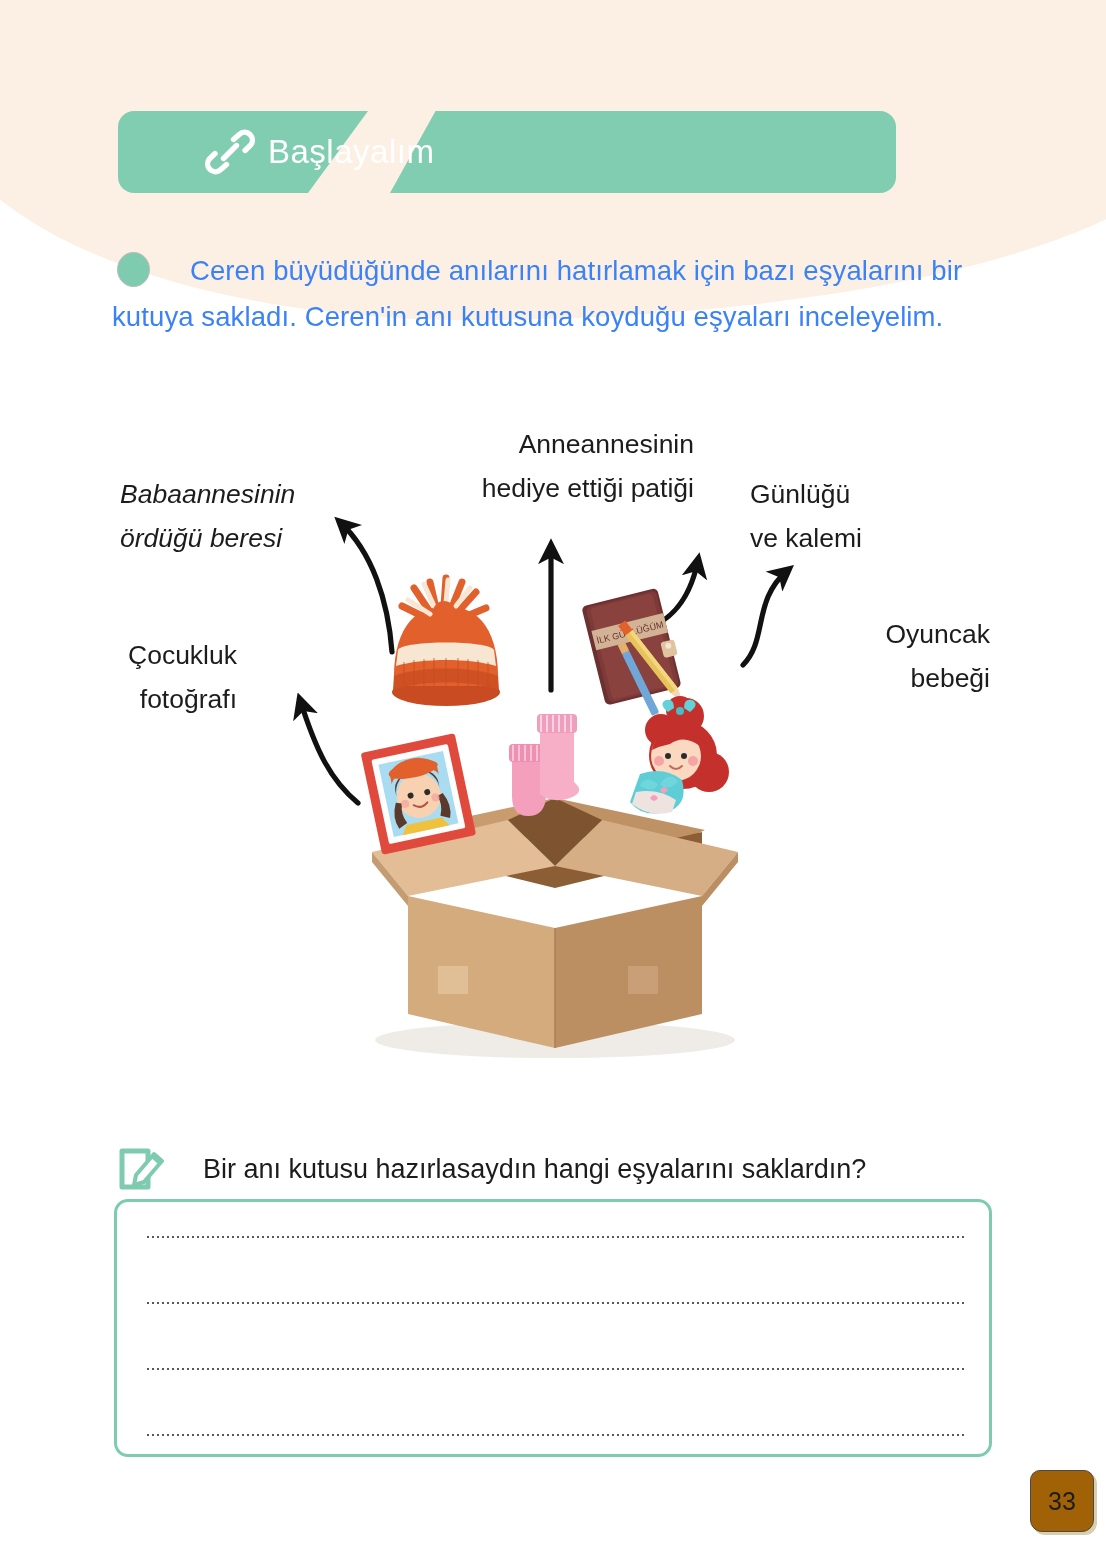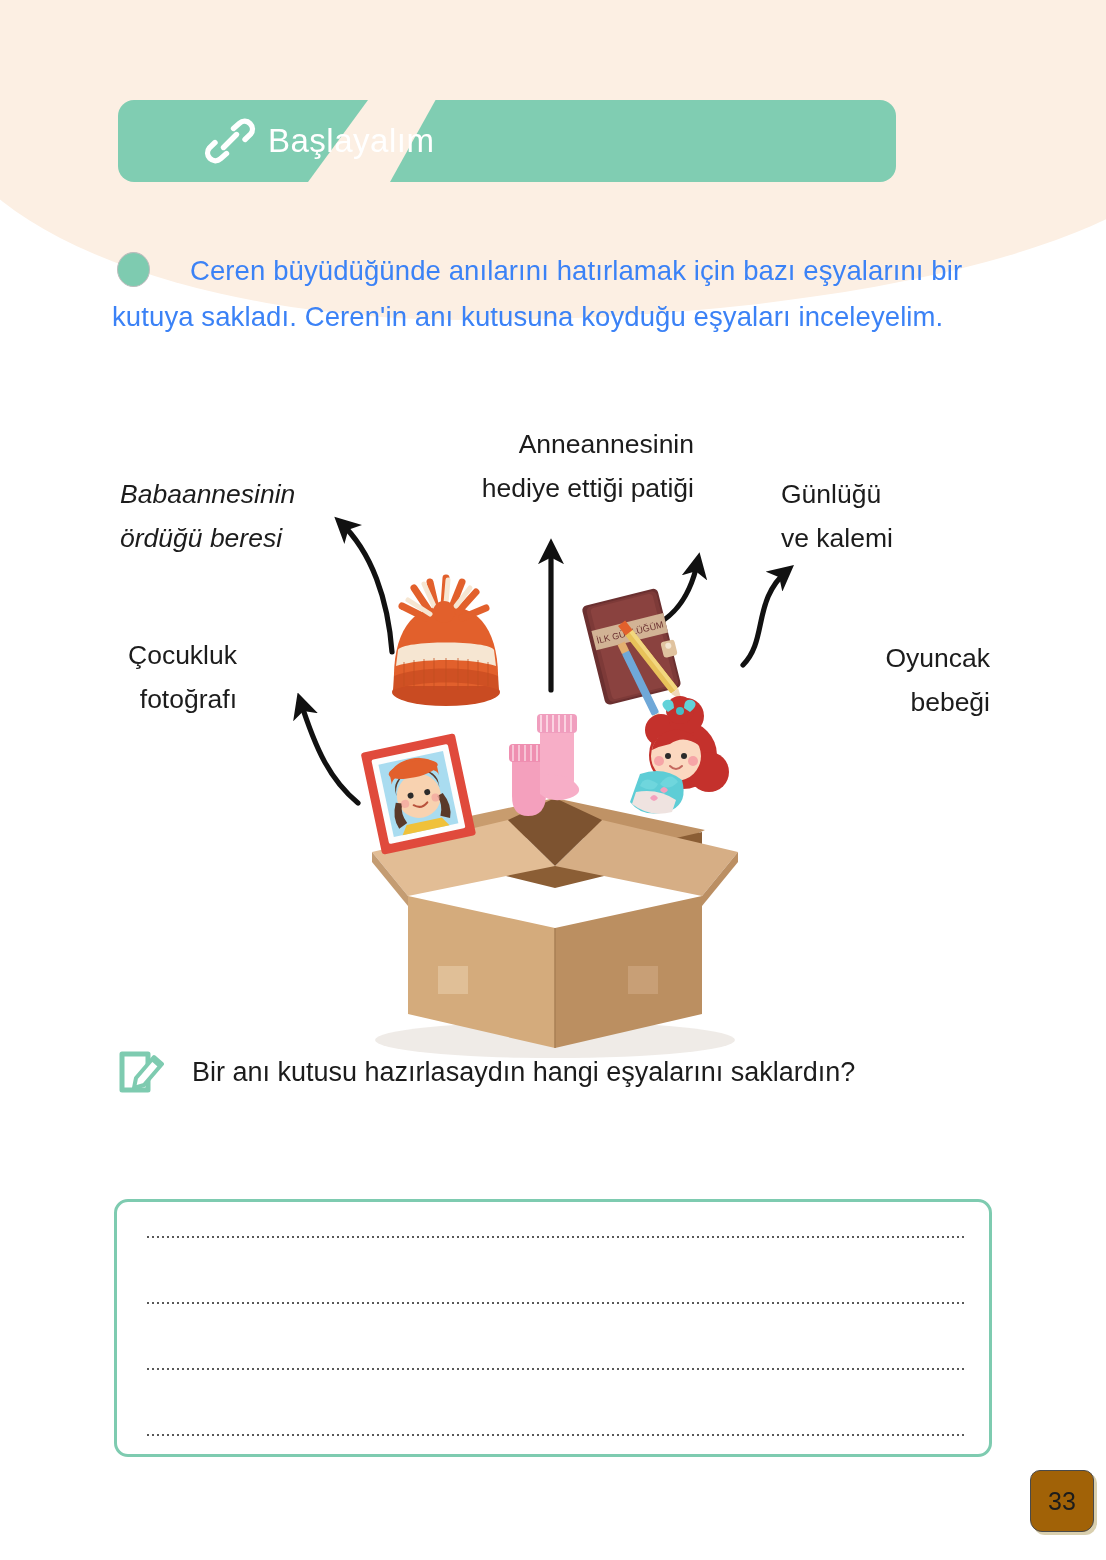--- a/index.html
+++ b/index.html
@@ -22,21 +22,21 @@
     left: -60px; top: -340px;
     width: 1260px; height: 660px;
     background: #fcefe3;
     border-radius: 0 0 58% 42% / 0 0 30% 34%;
     z-index: 0;
   }
 
   
   .banner {
     position: absolute;
-    left: 118px; top: 100px;
+    left: 118px; top: 111px;
     width: 778px; height: 82px;
     z-index: 3;
   }
   .banner-icon-chip {
     position: absolute; left: 0; top: 0;
     width: 250px; height: 82px;
     background: #80cdb2;
     border-radius: 16px 0 0 16px;
     clip-path: polygon(0 0, 100% 0, 76% 100%, 0 100%);
   }
@@ -93,22 +93,22 @@
   }
   .callout {
     position: absolute;
     font-size: 26.5px;
     line-height: 44px;
     color: #1c1c1c;
     white-space: pre-line;
   }
   .c-beret   { left: 120px; top: 72px; text-align: left; font-style: italic; }
   .c-patik   { left: 424px; top: 22px; text-align: right; width: 270px;}
-  .c-gunluk  { left: 781px; top: 72px; text-align: left; }
-  .c-oyuncak { left: 840px; top: 212px; text-align: right; width: 150px; margin-top: 24px;}
+  .c-gunluk  { left: 750px; top: 72px; text-align: left; }
+  .c-oyuncak { left: 840px; top: 212px; text-align: right; width: 150px;}
   .c-foto    { left: 128px; top: 233px; text-align: right; }
 
   .arrows { position: absolute; left: 0; top: 0; width: 1106px; height: 700px; }
 
   
   .scene { position: absolute; left: 0; top: 0; width: 1106px; height: 700px; }
 
   
   .page-num {
     position: absolute;
@@ -119,22 +119,22 @@
     border-radius: 10px 10px 12px 12px;
     box-shadow: 3px 3px 0 #d9cfae;
     display: flex; align-items: center; justify-content: center;
     font-size: 25px; color: #1c1c1c;
     z-index: 5;
   }
 
   
   .q-row {
     position: absolute;
-    left: 118px; top: 1048px;
-    display: flex; align-items: center; gap: 28px;
+    left: 118px; top: 1145px;
+    display: flex; align-items: center; gap: 39px;
     z-index: 3;
   }
   .q-icon { width: 46px; height: 48px; flex: none; }
   .q-text {
     font-size: 27px;
     color: #1c1c1c;
     white-space: nowrap;
   }
 
   

